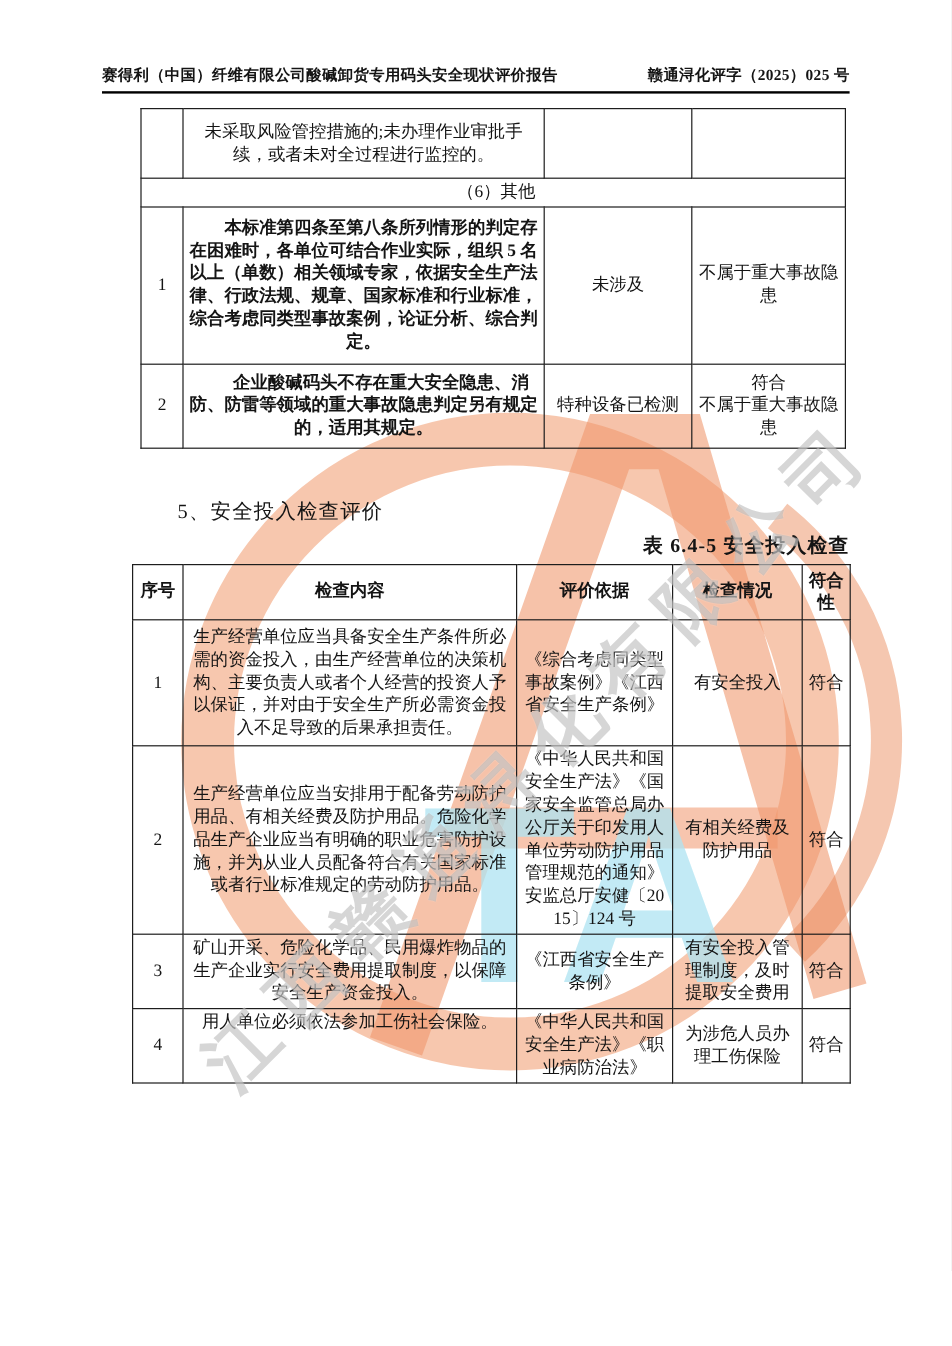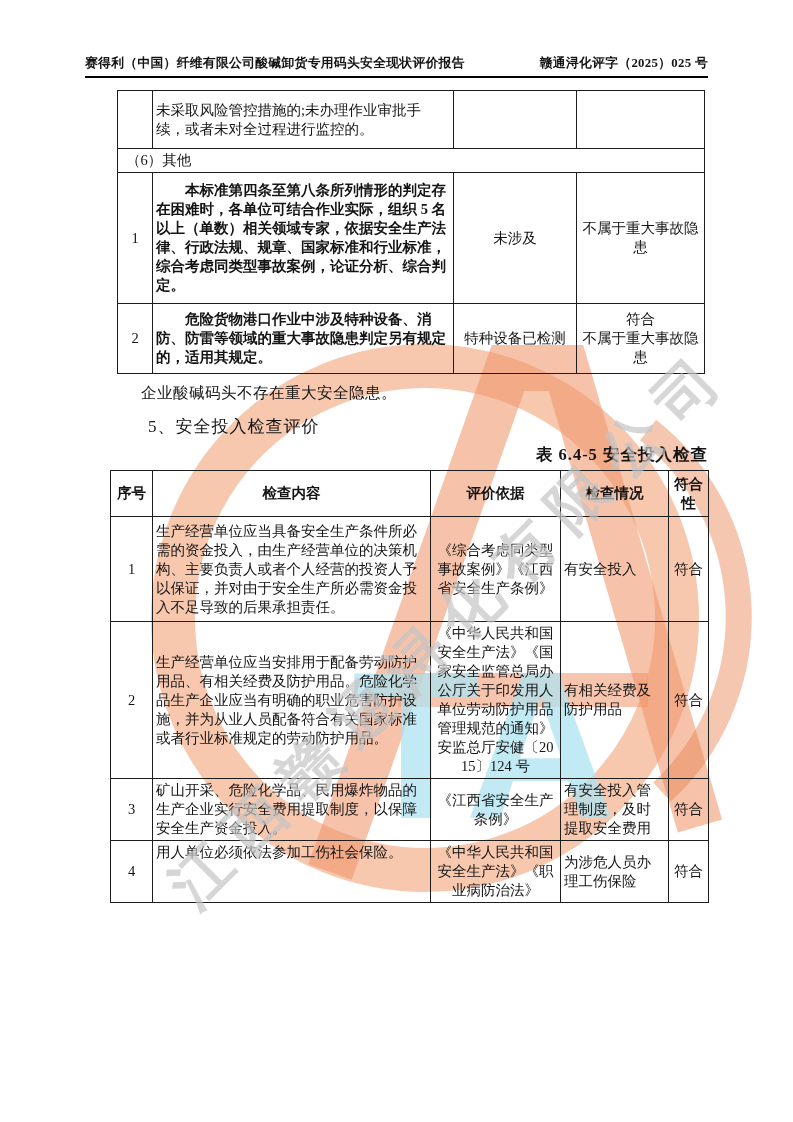--- a/index.html
+++ b/index.html
@@ -17,21 +17,21 @@
   .hdr-rule { top:76px; left:85px; width:623px; border-top:2px solid #000; height:0; }
 
   
   table { border-collapse:collapse; table-layout:fixed; }
   td, th { border:1px solid #1d1d1d; padding:2px 3px; font-size:14.5px; line-height:19px;
            vertical-align:middle; font-weight:normal; word-break:break-all; }
   .t1 { top:90px; left:117px; width:587px; }
   .t2 { top:470px; left:110px; width:598px; }
   .seq { text-align:center; }
   .ctr { text-align:center; }
-  .lft { text-align:left; }
+  .lft { text-align:center; }
   .indent { text-indent:2em;font-weight:bold; }
   .t2 th { font-weight:bold; text-align:center; }
 
   .para { top:383px; left:141px; font-size:15.5px; letter-spacing:0.5px; }
   .sec-head { top:415px; left:148px; font-size:17px; letter-spacing:1px;text-align:center; }
   .tbl-title { top:444px; left:110px; width:598px; text-align:right;
                font-size:16.5px; font-weight:bold; letter-spacing:1px; }
   .pageno { top:1036px; left:0; width:793px; text-align:center; font-size:13px; }
 
   
@@ -83,31 +83,30 @@
       <td colspan="4" class="lft" style="padding-left:8px">（6）其他</td>
     </tr>
     <tr style="height:131px">
       <td class="seq">1</td>
       <td class="lft indent">本标准第四条至第八条所列情形的判定存在困难时，各单位可结合作业实际，组织 5 名以上（单数）相关领域专家，依据安全生产法律、行政法规、规章、国家标准和行业标准，综合考虑同类型事故案例，论证分析、综合判定。</td>
       <td class="ctr">未涉及</td>
       <td class="ctr">不属于重大事故隐患</td>
     </tr>
     <tr style="height:70px">
       <td class="seq">2</td>
-      <td class="lft indent">危险货物港口作业中涉及特种设备、消防、防雷等领域的重大事故隐患判定另有规定的，适用其规定。</td>
+      <td class="lft indent">企业酸碱码头不存在重大安全隐患、消防、防雷等领域的重大事故隐患判定另有规定的，适用其规定。</td>
       <td class="ctr">特种设备已检测</td>
       <td class="ctr">
         <div>符合</div>
         <div>不属于重大事故隐患</div>
       </td>
     </tr>
   </tbody>
     </table>
 
-  <div class="layer z1 para">企业酸碱码头不存在重大安全隐患。</div>
   <div class="layer z1 sec-head">5、安全投入检查评价</div>
   <div class="layer z1 tbl-title">表 6.4-5  安全投入检查</div>
 
   <table class="layer z1 t2">
     <colgroup>
         <col style="width:42px">
         <col style="width:278px">
         <col style="width:130px">
         <col style="width:108px">
         <col style="width:40px">

